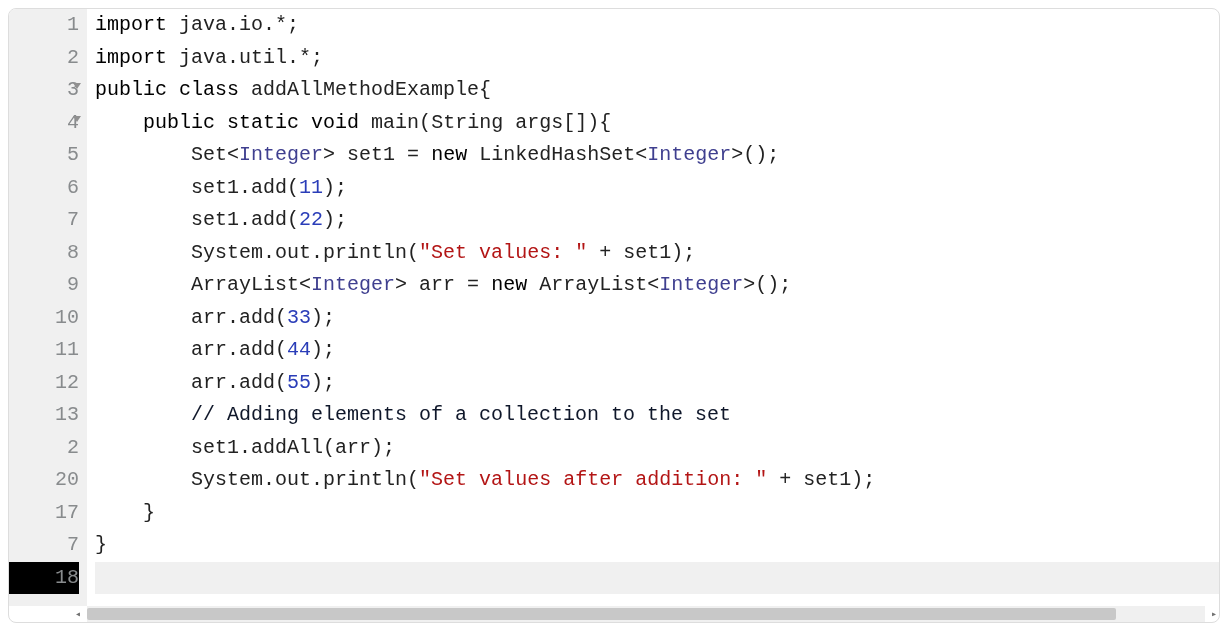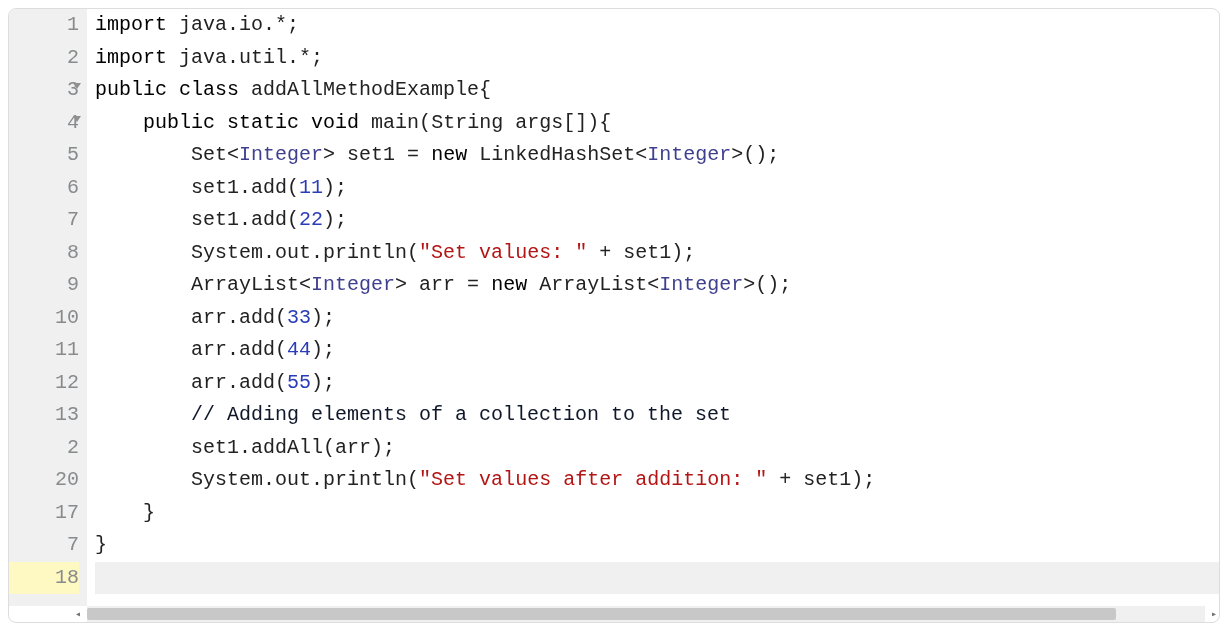--- a/index.html
+++ b/index.html
@@ -32,21 +32,21 @@
     flex: 0 0 78px;
     line-height: 32.5px;
     font-size: 20px;
   }
   .gutter .ln {
     display: block;
     height: 32.5px;
     position: relative;
   }
   .gutter .ln.active {
-    background: #fef9c3;
+    background: #000000;
     padding-left: 42px;
   }
   .fold {
     position: absolute;
     right: -2px;
     top: 9px;
     width: 0; height: 0;
     border-left: 4px solid transparent;
     border-right: 4px solid transparent;
     border-top: 6px solid #909090;

